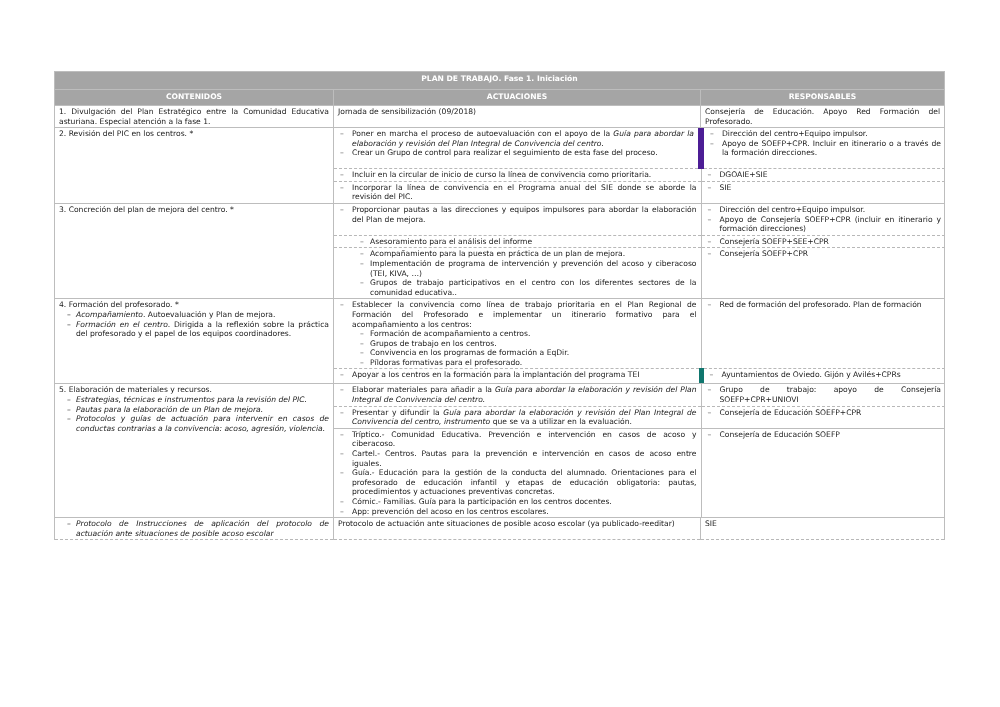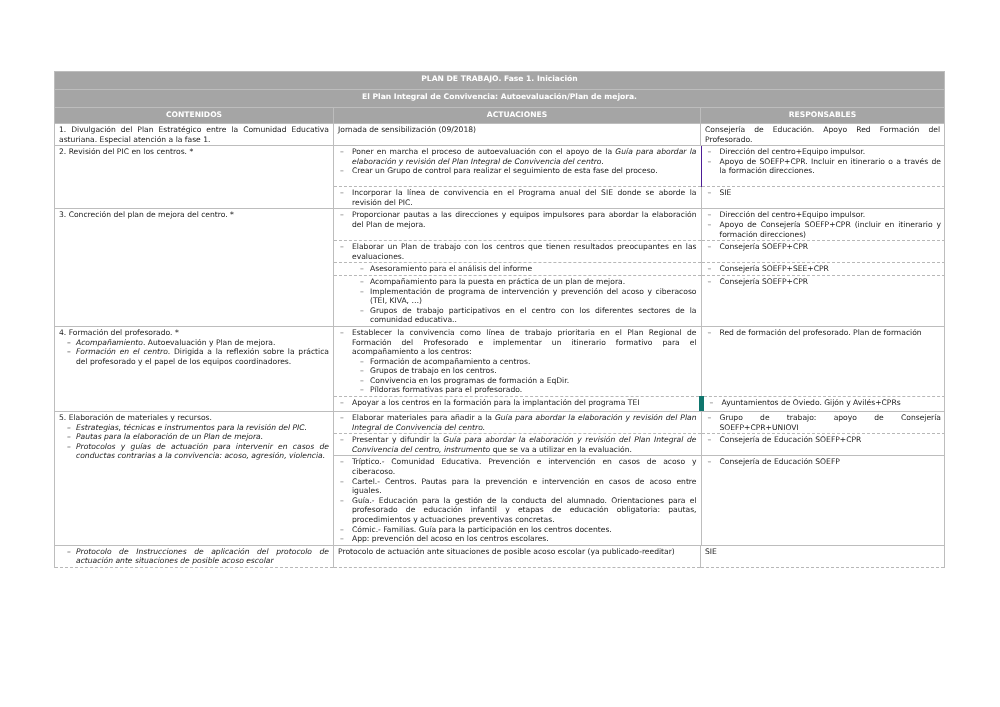--- a/index.html
+++ b/index.html
@@ -35,23 +35,20 @@
 <table>
   <colgroup>
         <col style="width:279px">
         <col style="width:367px">
         <col style="width:244px">
       </colgroup>
   <tbody>
         <tr class="hdr">
           <th colspan="3">PLAN DE TRABAJO. Fase 1. Iniciación</th>
         </tr>
-  <tr class="hdr">
-          <th colspan="3">El Plan Integral de Convivencia: Autoevaluación/Plan de mejora.</th>
-        </tr>
   <tr class="hdr hdr3">
     <th>CONTENIDOS</th>
     <th>ACTUACIONES</th>
     <th>RESPONSABLES</th>
   </tr>
 
   <tr>
     <td class="just">
       <span>1.</span> <b>Divulgación</b><span> del Plan Estratégico entre la Comunidad Educativa asturiana. Especial atención a la fase 1.</span>
     </td>
@@ -64,36 +61,48 @@
       <span>2.</span> <b>Revisión</b><span> del PIC en los centros.</span> <b>*</b>
     </td>
     <td colspan="2" class="sub">
       <table>
         <colgroup>
                 <col style="width:367px">
                 <col style="width:244px">
               </colgroup>
         <tbody>
                 <tr>
-                  <td style="height:38px; border-right:1px solid #4c1d95">
+                  <td style="height:38px; border-right:6px solid #4c1d95">
           <ul class="d">
             <li><span>Poner en marcha el proceso de autoevaluación con el apoyo de la </span><span class="it">Guía para abordar la elaboración y revisión del Plan Integral de Convivencia del centro.</span></li>
             <li><span>Crear un Grupo de control para realizar el seguimiento de esta fase del proceso.</span></li>
           </ul>
                   </td>
           <td>
                     <ul class="d">
             <li>Dirección del centro+Equipo impulsor.</li>
             <li>Apoyo de SOEFP+CPR. Incluir en itinerario o a través de la  formación direcciones.</li>
           </ul>
                   </td>
                 </tr>
         <tr>
                   <td style="border-right:1px solid #bdbdbd">
                     <ul class="d">
+                      <li>Incluir en la circular de inicio de curso la línea de convivencia como prioritaria.</li>
+                    </ul>
+                  </td>
+          <td>
+                    <ul class="d">
+                      <li>DGOAIE+SIE</li>
+                    </ul>
+                  </td>
+                </tr>
+        <tr>
+                  <td style="border-right:1px solid #bdbdbd">
+                    <ul class="d">
                       <li>Incorporar la línea de convivencia en el Programa anual del SIE donde se aborde la revisión del PIC.</li>
                     </ul>
                   </td>
           <td>
                     <ul class="d">
                       <li>SIE</li>
                     </ul>
                   </td>
                 </tr>
       </tbody>
@@ -116,32 +125,20 @@
                   <td style="height:26px; border-right:1px solid #bdbdbd">
                     <ul class="d">
                       <li>Proporcionar pautas a las direcciones y equipos impulsores para abordar la elaboración del Plan de mejora.</li>
                     </ul>
                   </td>
           <td>
                     <ul class="d">
             <li>Dirección del centro+Equipo impulsor.</li>
             <li>Apoyo de Consejería SOEFP+CPR (incluir en itinerario y formación direcciones)</li>
           </ul>
-                  </td>
-                </tr>
-        <tr>
-                  <td style="border-right:1px solid #bdbdbd">
-                    <ul class="d">
-                      <li>Elaborar un Plan de trabajo con los centros que tienen resultados preocupantes en las evaluaciones.</li>
-                    </ul>
-                  </td>
-          <td>
-                    <ul class="d">
-                      <li>Consejería SOEFP+CPR</li>
-                    </ul>
                   </td>
                 </tr>
         <tr>
                   <td style="border-right:1px solid #bdbdbd">
                     <ul class="d in">
                       <li>Asesoramiento para el análisis del informe</li>
                     </ul>
                   </td>
           <td>
                     <ul class="d">

